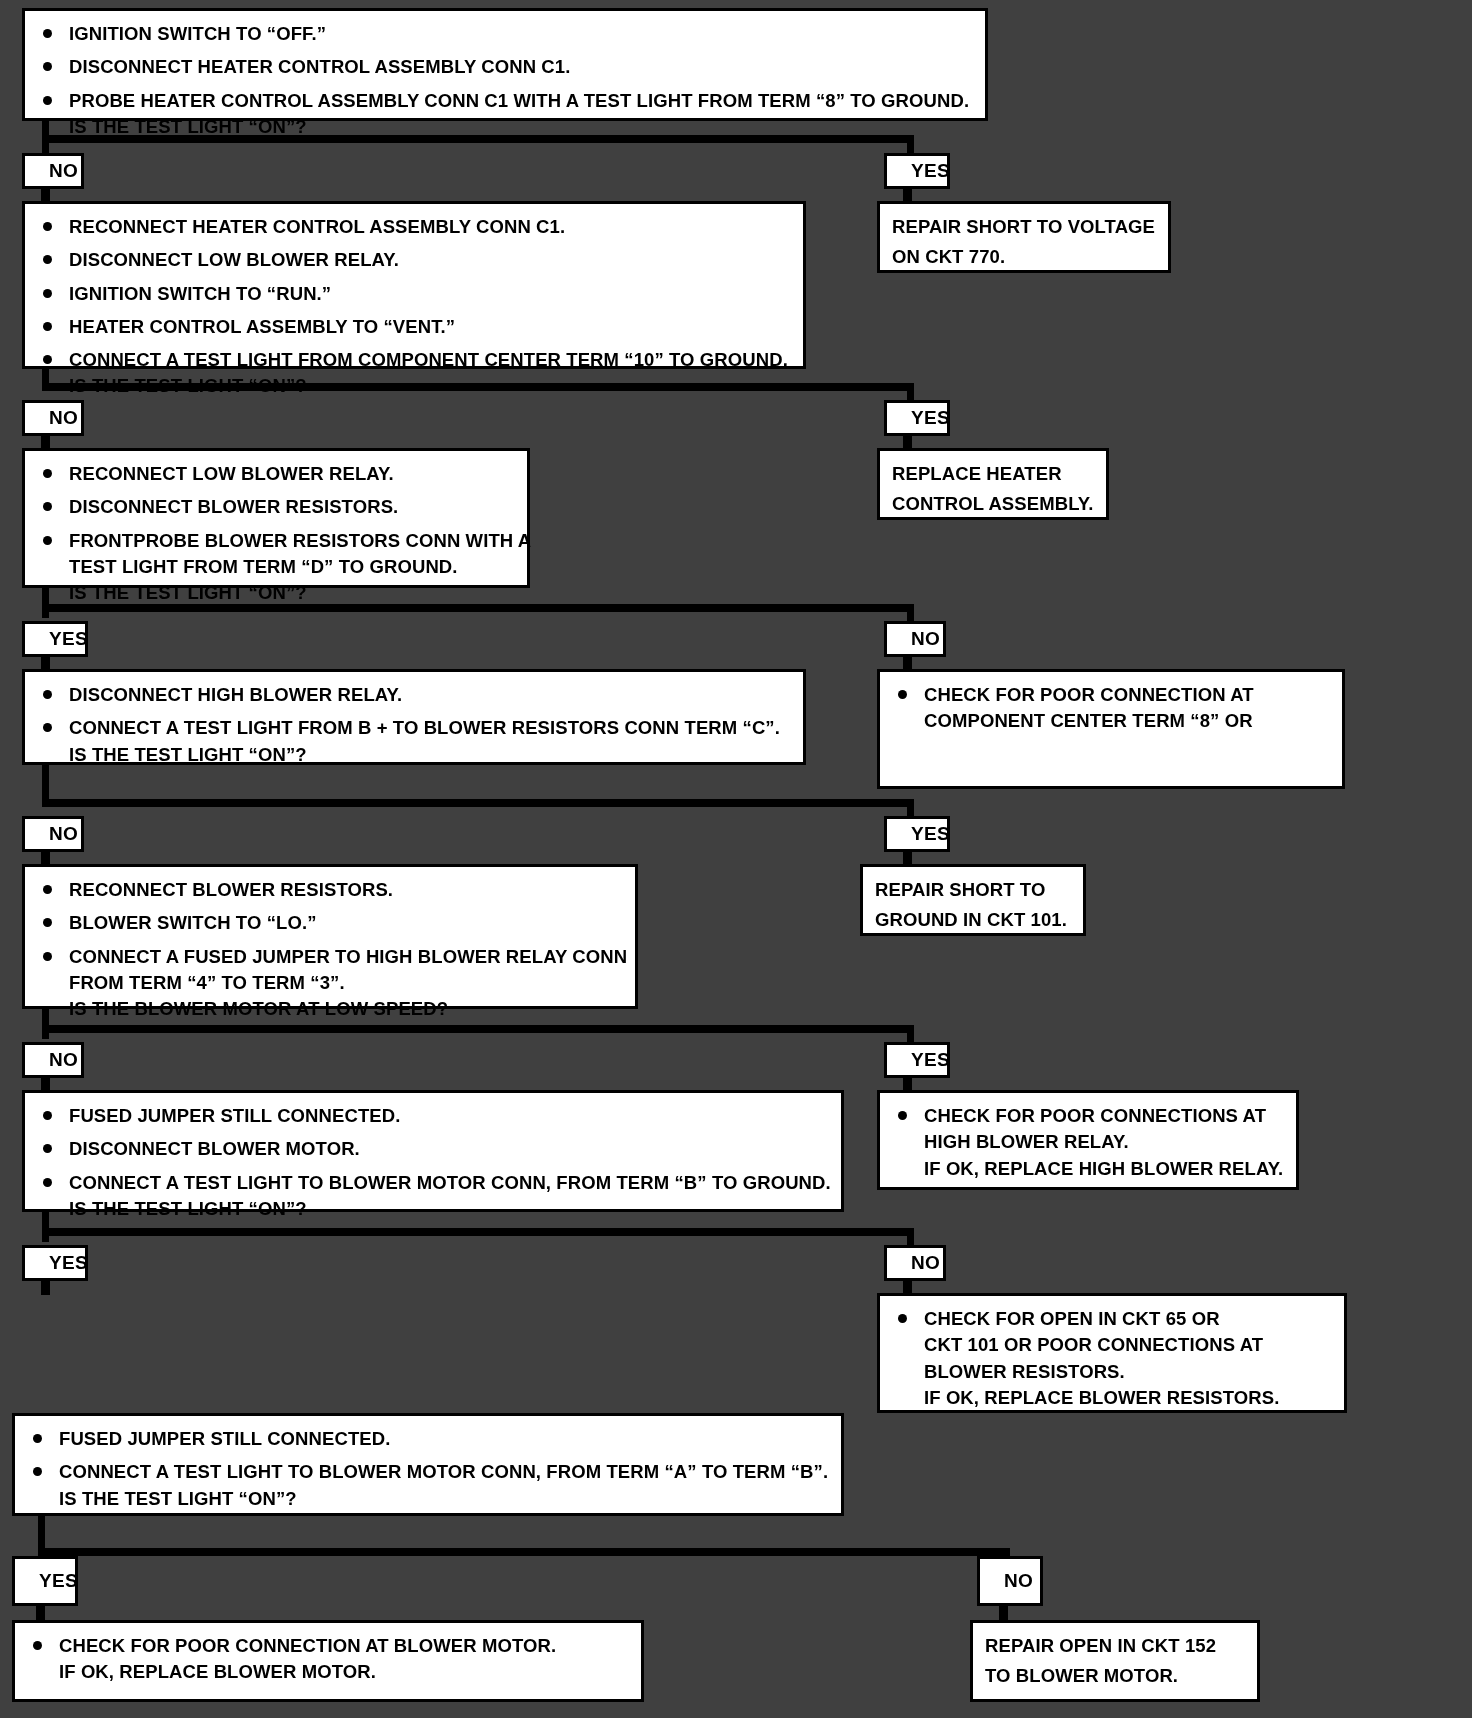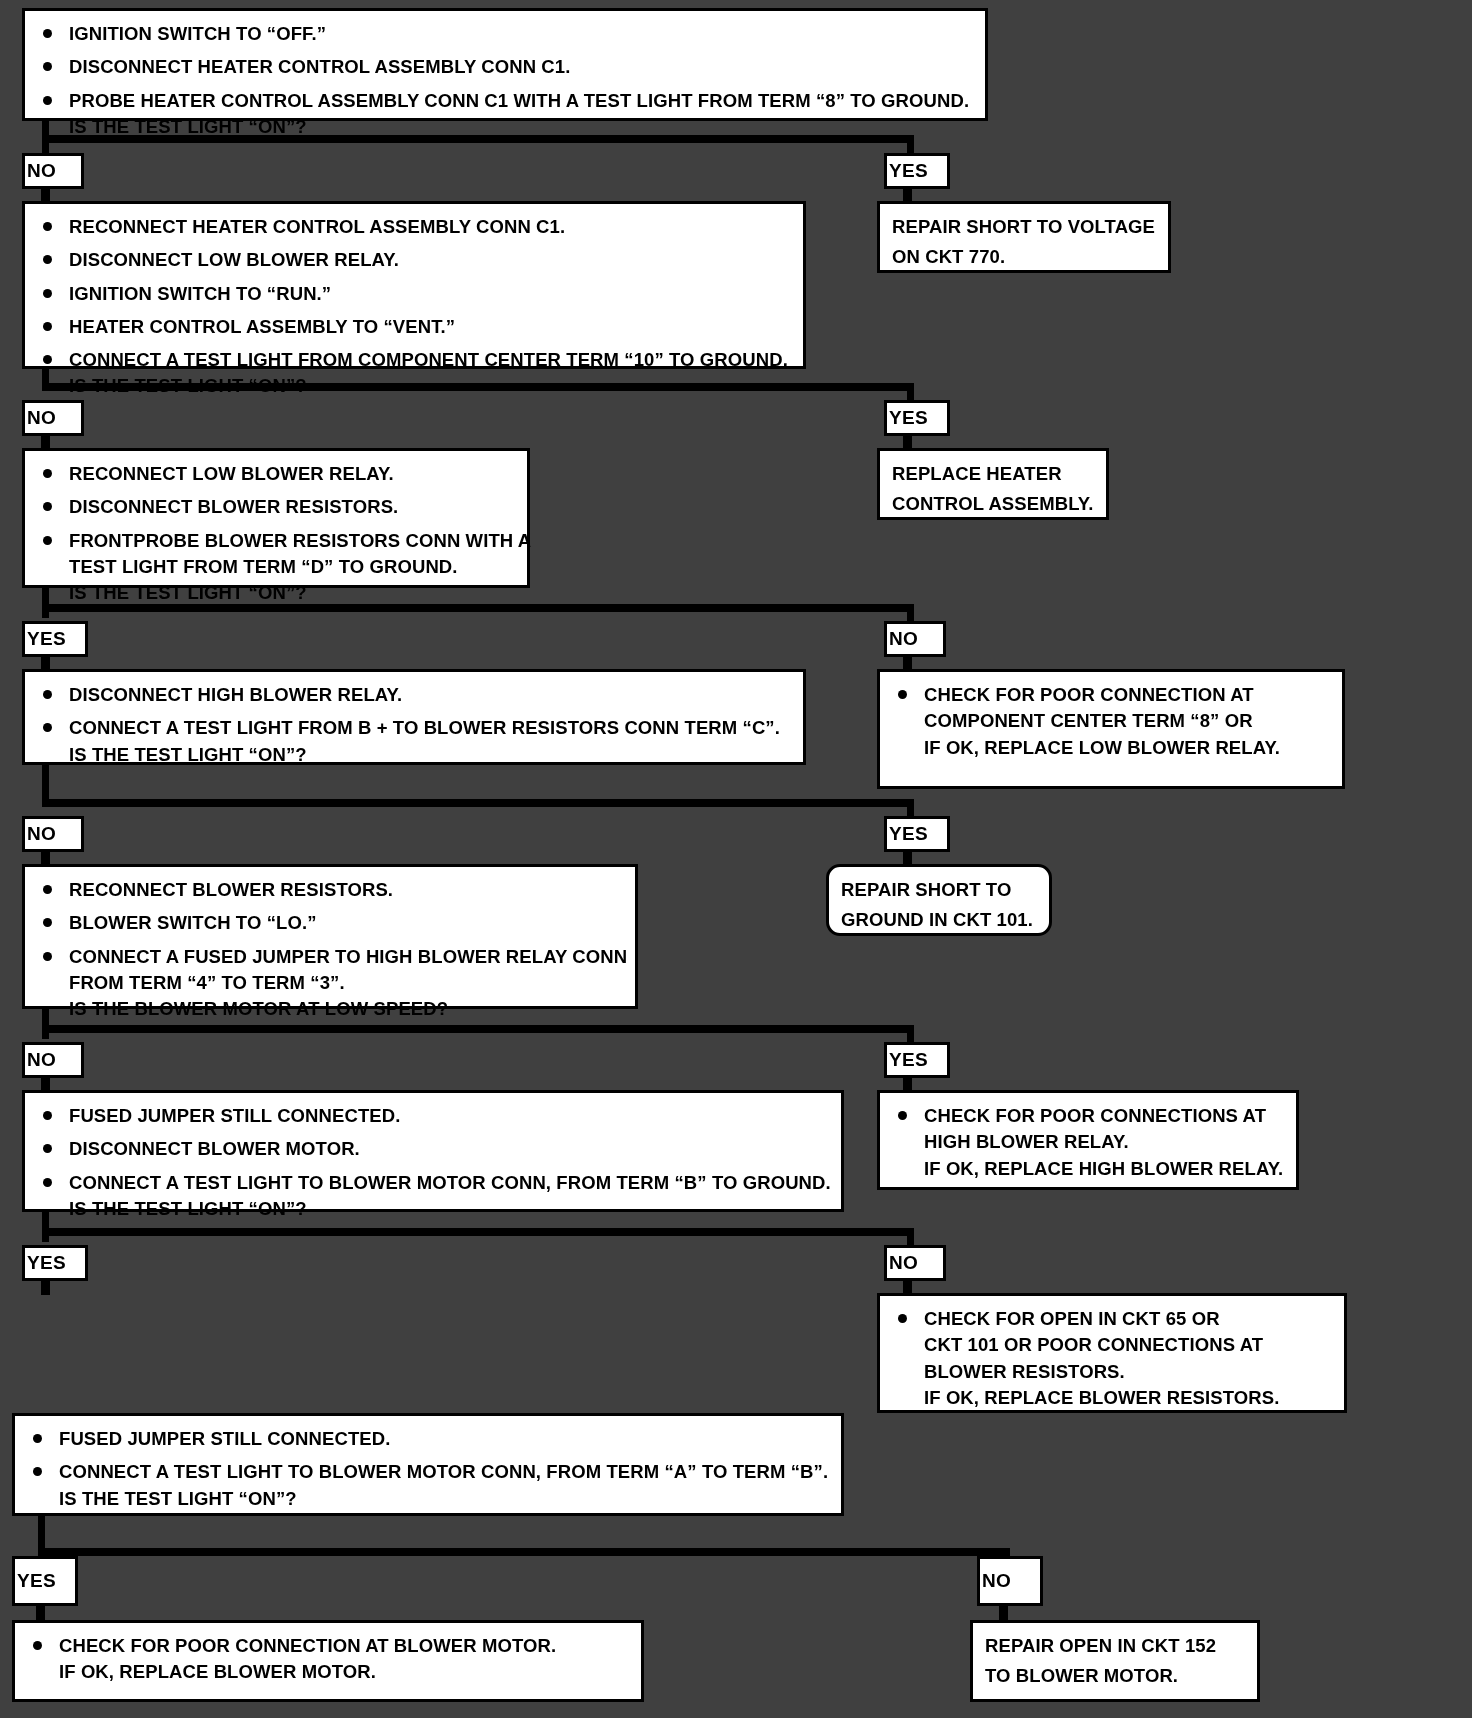--- a/index.html
+++ b/index.html
@@ -25,21 +25,21 @@
     background: #ffffff;
     padding: 10px 12px 8px 12px;
   }
   .tag {
     position: absolute;
     box-sizing: border-box;
     border: 3px solid #000000;
     background: #ffffff;
     display: flex;
     align-items: center;
-    padding-left: 2px;
+    padding-left: 24px;
     z-index: 6;
     text-align: right;
   }
   .tag span {
     font-size: 19px;
     font-weight: bold;
     letter-spacing: 0.3px;
     color: #000000;
     font-family: "Liberation Sans", sans-serif;
   }
@@ -223,21 +223,20 @@
   </div>
 
   <div class="stub" style="left:41px; top:655px; height:16px;"></div>
   <div class="stub" style="left:903px; top:655px; height:16px;"></div>
 
   <div class="box" style="left:877px; top:669px; width:468px; height:120px;">
     <ul class="blist">
       <li>
         <span class="ln">CHECK FOR POOR CONNECTION AT</span>
         <span class="ln">COMPONENT CENTER TERM “8” OR</span>
-        <span class="ln">IF OK, REPLACE LOW BLOWER RELAY.</span>
       </li>
     </ul>
   </div>
 
   <div class="box" style="left:22px; top:669px; width:784px; height:96px;">
     <ul class="blist">
       <li>
         <span class="ln">DISCONNECT HIGH BLOWER RELAY.</span>
       </li>
       <li>
@@ -254,21 +253,21 @@
   <div class="tag" style="left:22px; top:816px; width:62px; height:36px;">
     <span>NO</span>
   </div>
   <div class="tag" style="left:884px; top:816px; width:66px; height:36px;">
     <span>YES</span>
   </div>
 
   <div class="stub" style="left:41px; top:850px; height:16px;"></div>
   <div class="stub" style="left:903px; top:850px; height:16px;"></div>
 
-  <div class="box" style="left:826px; top:864px; width:226px; height:72px;border-radius:14px;">
+  <div class="box" style="left:860px; top:864px; width:226px; height:72px;">
     <div class="plain">
       <div>
           <span class="ln">REPAIR SHORT TO</span>
         </div>
       <div>
           <span class="ln">GROUND IN CKT 101.</span>
         </div>
     </div>
   </div>
 

